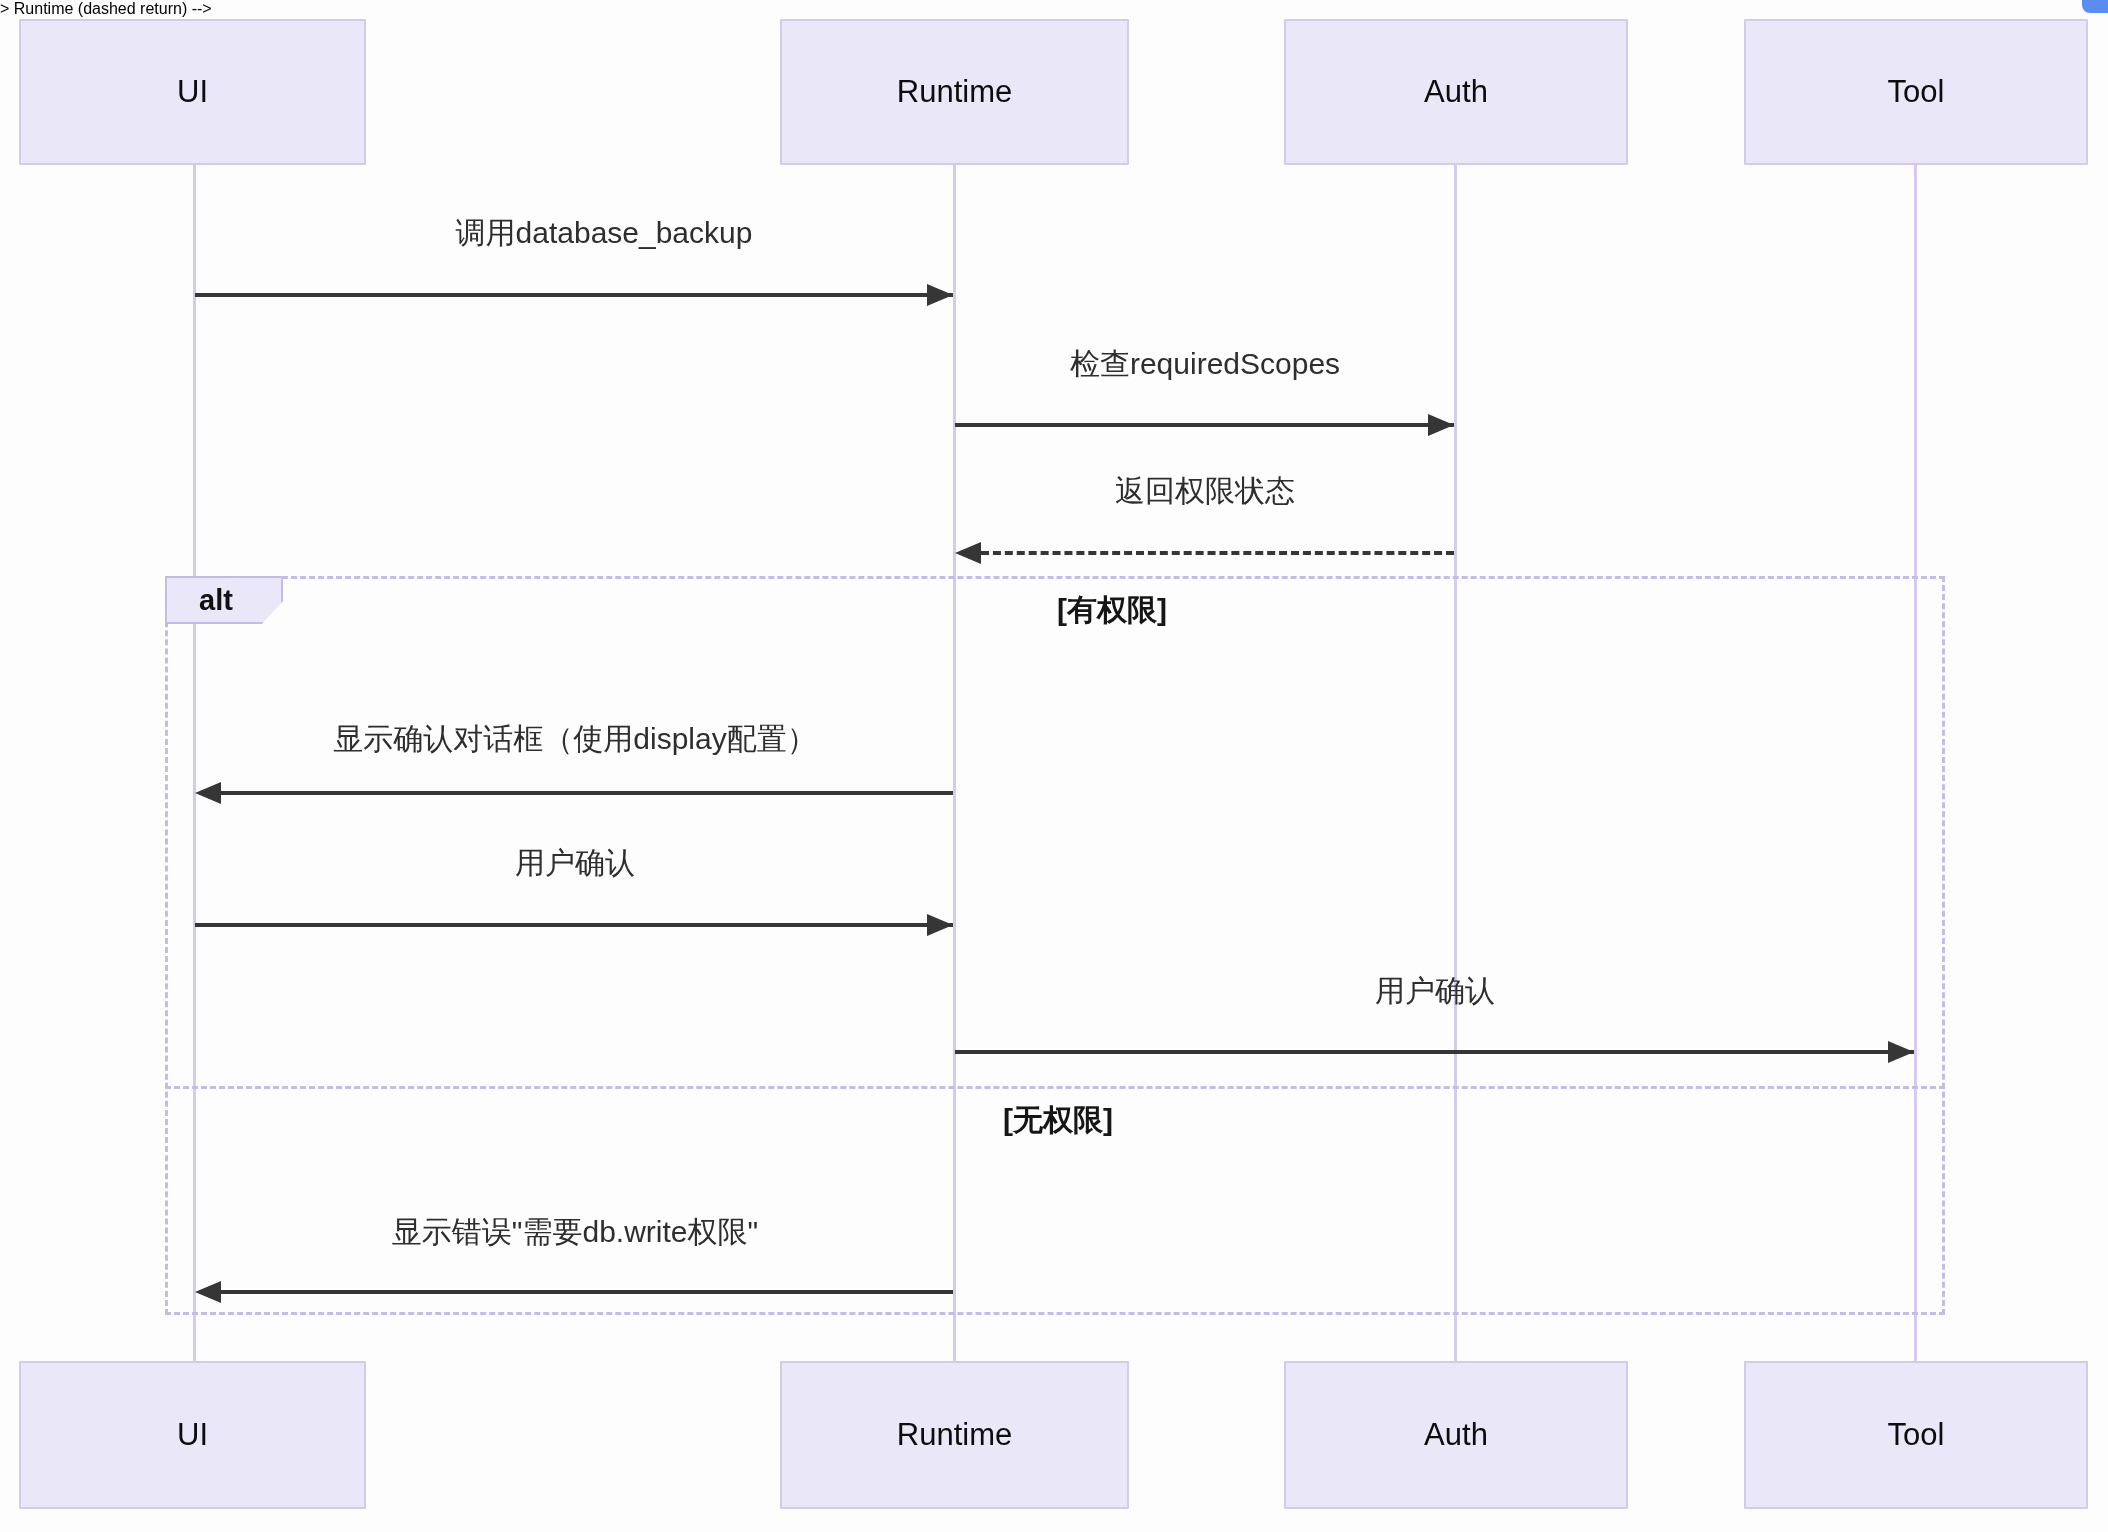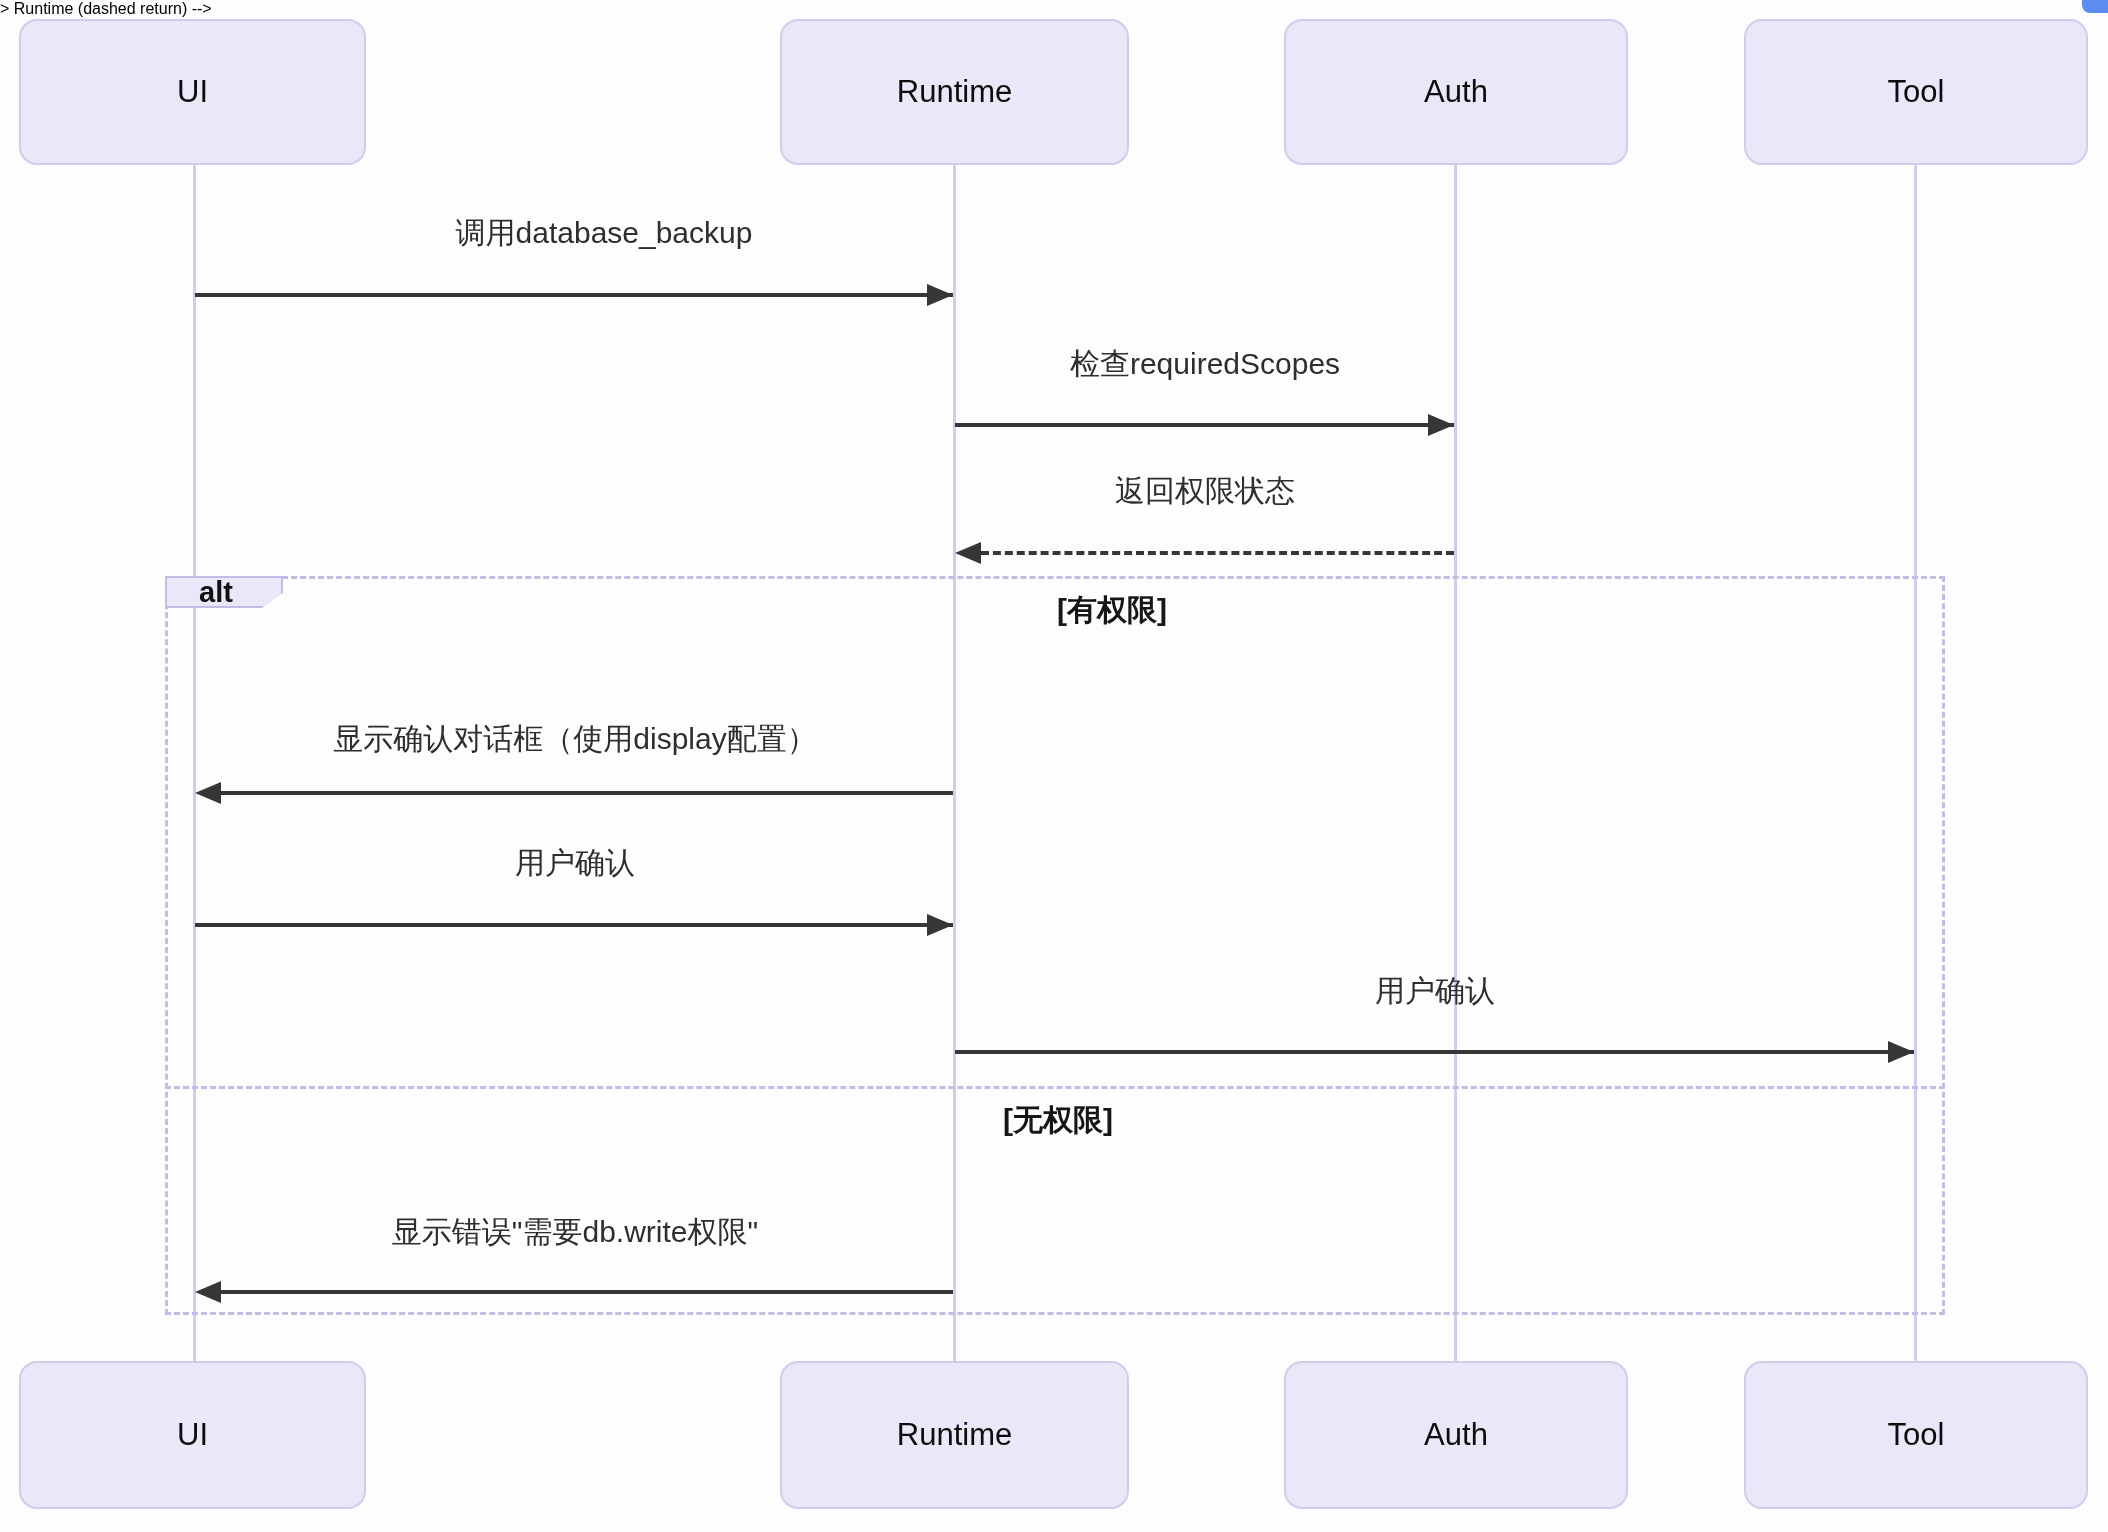--- a/index.html
+++ b/index.html
@@ -8,21 +8,21 @@
     width:2108px;height:1532px;
     background:#fdfdfe;
     overflow:hidden;
     font-family:"Liberation Sans","DejaVu Sans",sans-serif;
   }
   .actor-box{
     position:absolute;
     height:146px;
     background:#e9e7f8;
     border:2px solid #d4cbec;
-    border-radius:18px;
+    border-radius:1px;
     box-sizing:border-box;
     display:flex;align-items:center;justify-content:center;
     font-size:31px;color:#0d0d0d;
   }
   .lifeline{
     position:absolute;
     width:3px;top:165px;height:1196px;
     background:#d5cbee;
   }
   .alt-frame{
@@ -31,21 +31,21 @@
     border:3px dashed #c5bbe6;
     box-sizing:border-box;
   }
   .alt-divider{
     position:absolute;
     left:165px;top:1086px;width:1780px;height:0;
     border-top:3px dashed #c5bbe6;
   }
   .alt-label{
     position:absolute;
-    left:165px;top:576px;width:118px;height:32px;
+    left:165px;top:576px;width:118px;height:48px;
     background:#e9e7f8;
     border:2px solid #c5bbe6;
     box-sizing:border-box;
     clip-path:polygon(0 0,100% 0,100% 52%,82% 100%,0 100%);
     display:flex;align-items:center;justify-content:center;
     padding-right:16px;
     font-size:29px;font-weight:600;color:#111;
   }
   .guard-label{
     position:absolute;

